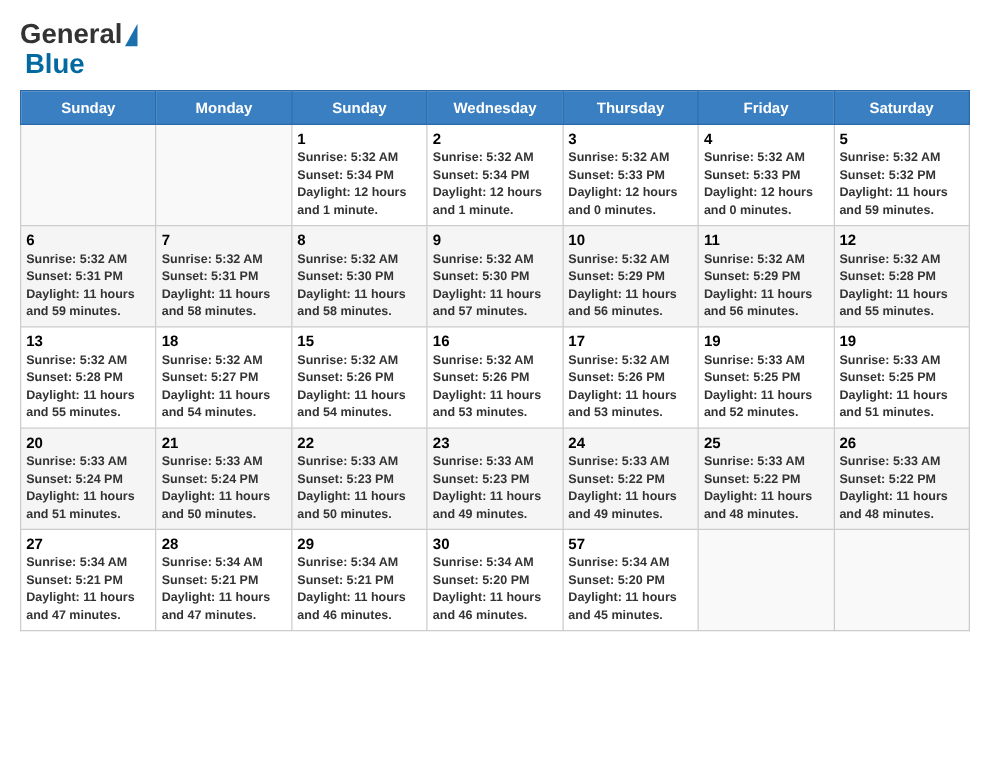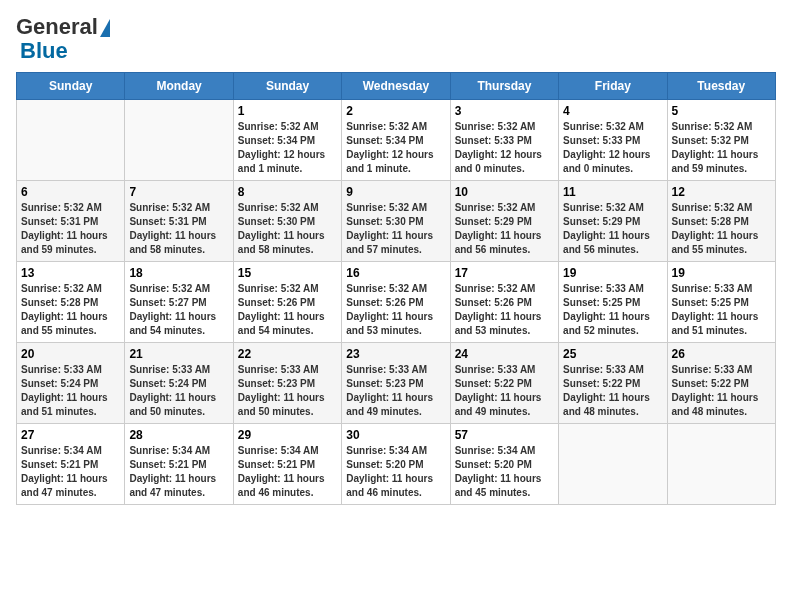--- a/index.html
+++ b/index.html
@@ -116,21 +116,21 @@
 
 <table>
   <thead>
     <tr id="header-row">
         <th>Sunday</th>
         <th>Monday</th>
         <th>Sunday</th>
         <th>Wednesday</th>
         <th>Thursday</th>
         <th>Friday</th>
-        <th>Tuesday</th>
+        <th>Saturday</th>
       </tr>
   </thead>
   <tbody id="calendar-body">
   <tr>
         <td class="empty-cell"></td>
         <td class="empty-cell"></td>
         <td>
           <span class="day-num">1</span>
           <div class="day-info">Sunrise: 5:32 AM<br>Sunset: 5:34 PM<br>Daylight: 12 hours<br>and 1 minute.</div>
         </td>

